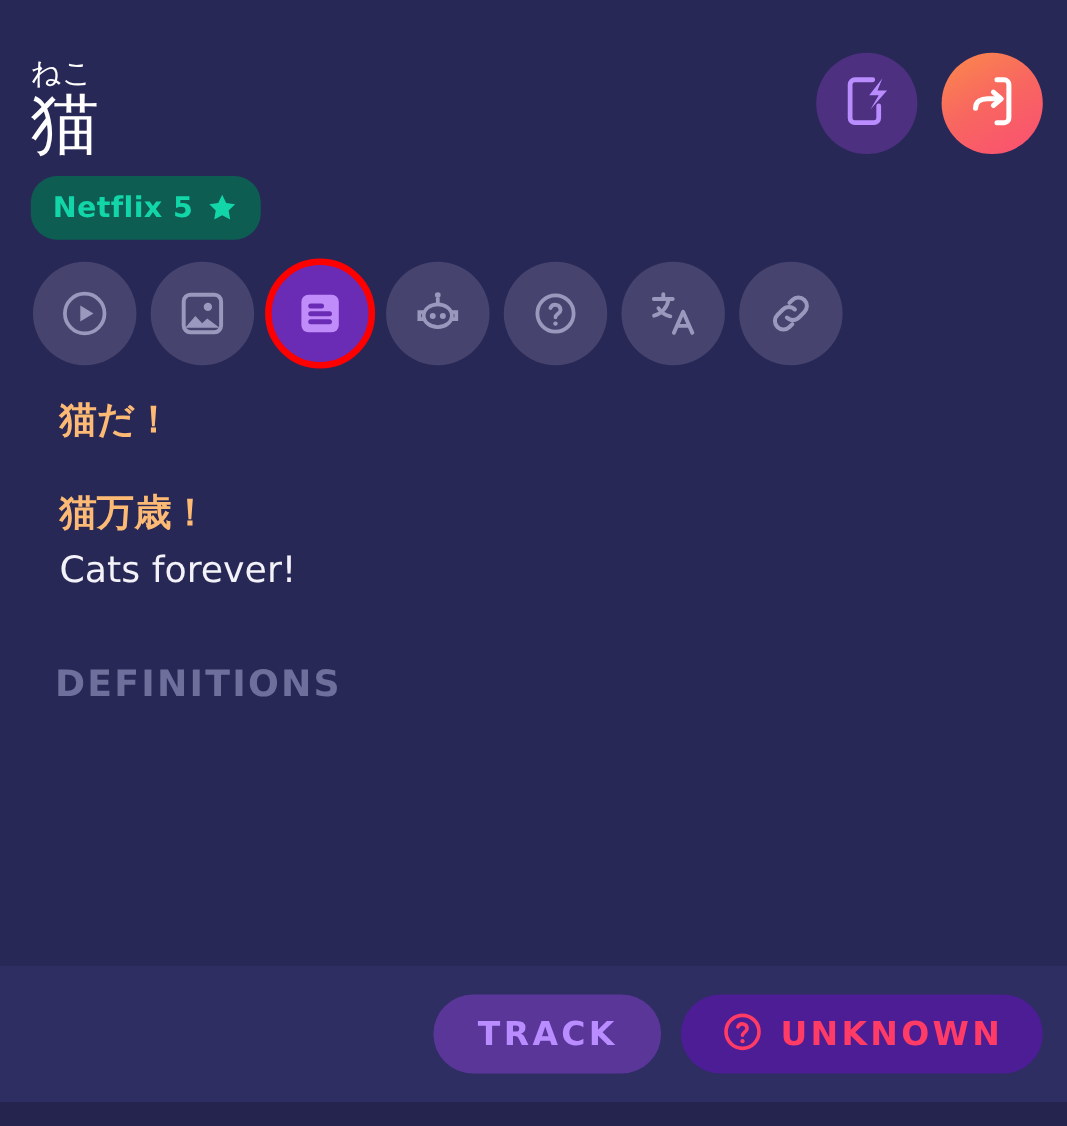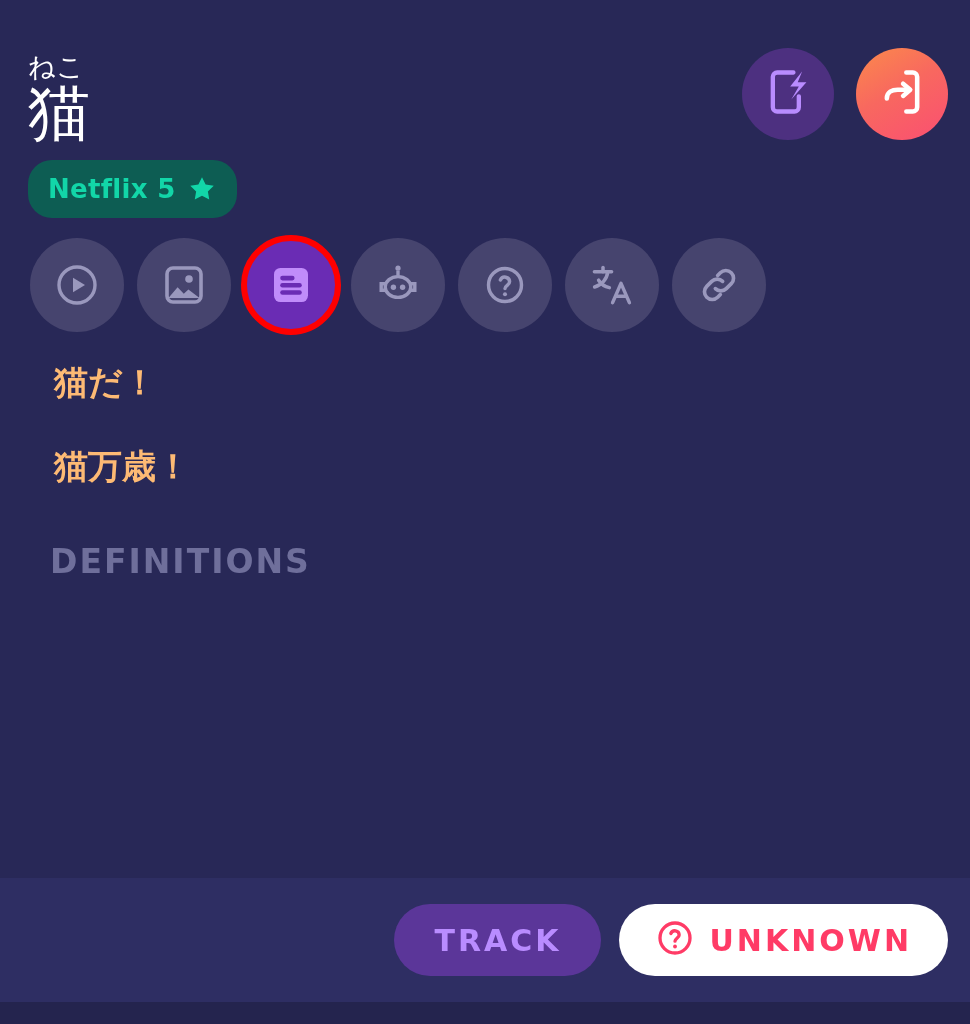--- a/index.html
+++ b/index.html
@@ -135,21 +135,21 @@
     margin-bottom: 2px;
   }
   .sentence-en {
     color: #f2f2f8;
     font-size: 33px;
     font-weight: 400;
     line-height: 48px;
   }
   .section-label {
     margin-left: 50px;
-    margin-top: 18px;
+    margin-top: 30px;
     color: #6f6f9b;
     font-size: 33px;
     font-weight: bold;
     letter-spacing: 2px;
   }
 
   
   .bottom-bar {
     position: absolute;
     left: 0;
@@ -176,21 +176,21 @@
     background: #5b3699;
     padding: 0 40px;
   }
   .pill.track .pill-text {
     color: #b98cff;
     font-size: 30px;
     font-weight: bold;
     letter-spacing: 3px;
   }
   .pill.unknown {
-    background: #ffffff;
+    background: #4c1d95;
     padding: 0 36px;
   }
   .pill.unknown .pill-text {
     color: #ff3b66;
     font-size: 30px;
     font-weight: bold;
     letter-spacing: 3px;
   }
   .footer-strip {
     position: absolute;
@@ -322,20 +322,21 @@
   </div>
 
   <div class="content">
 
     <div class="sentence-block">
       <div class="sentence-jp">猫だ！</div>
     </div>
 
     <div class="sentence-block">
       <div class="sentence-jp">猫万歳！</div>
+      <div class="sentence-en">Cats forever!</div>
     </div>
 
 
     <div class="section-label">DEFINITIONS</div>
   </div>
 
   <div class="bottom-bar">
 
     <div class="pill track">
       <span class="pill-text">TRACK</span>

